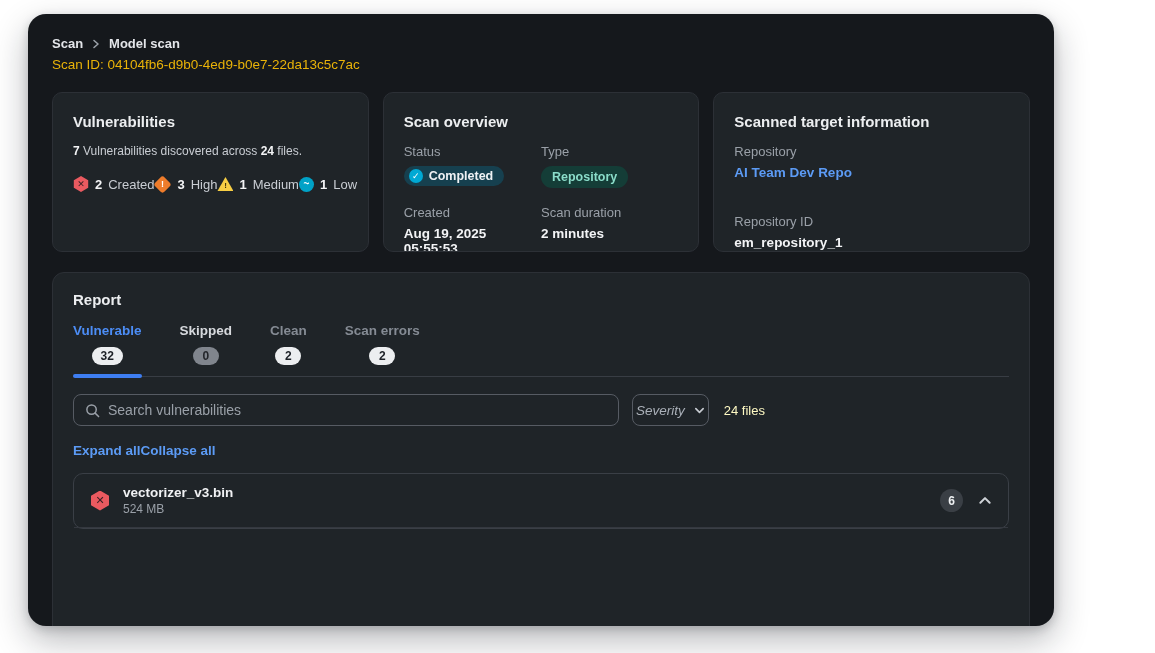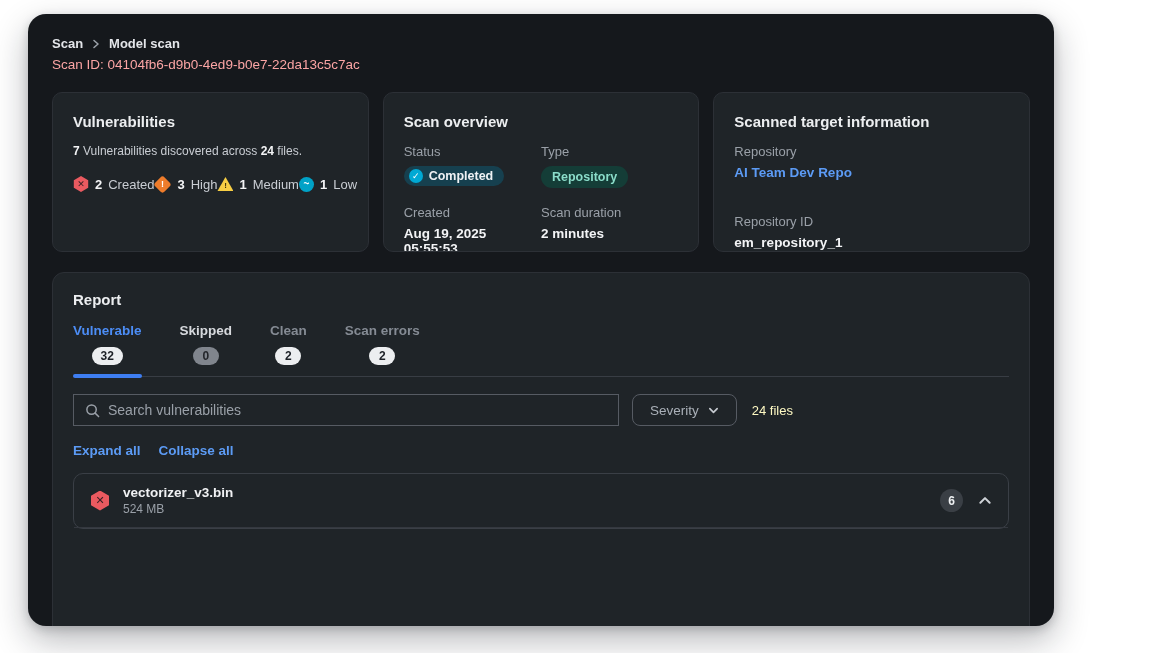--- a/index.html
+++ b/index.html
@@ -11,21 +11,21 @@
     position:absolute; left:28px; top:14px; width:1026px; height:612px;
     background:#15181c; border-radius:18px; overflow:hidden;
     box-shadow:0 14px 34px rgba(15,20,30,.30), 0 3px 10px rgba(15,20,30,.18);
   }
 
   
   .page-header { padding:22px 24px 0; }
   .breadcrumb { display:flex; align-items:center; gap:8px; font-size:13px; font-weight:700; color:#e3e5e9; }
   .crumb-sep { display:flex; align-items:center; }
   .page-title { margin-top:7px; font-size:25px; font-weight:700; color:#f3f4f6; letter-spacing:-0.2px; }
-  .scan-id { margin-top:6px; font-size:13.5px; color:#fca5a5; }
+  .scan-id { margin-top:6px; font-size:13.5px; color:#eab308; }
 
   
   .cards-row { display:flex; gap:14px; margin:20px 24px 0;justify-content:center; }
   .card {
     flex:1; height:160px; background:#1f2428; border:1px solid #2c3036;
     border-radius:10px; padding:20px; overflow:hidden;
   }
   .card-title { font-size:15px; font-weight:700; color:#eceef0; }
   .vuln-summary { margin-top:14px; font-size:12px; color:#c9cdd3; }
   .vuln-summary b { color:#f3f4f6; }
@@ -73,31 +73,31 @@
   .tab.active { color:#4c8df6; }
   .tab.active::after { content:""; position:absolute; left:0; right:0; bottom:-2px;
     height:4px; border-radius:3px; background:#3e7ef2; }
   .tab.bright { color:#d7dade; }
   .tab.dim { color:#858b94; }
   .pill-count { border-radius:999px; padding:2px 9px; font-size:12px; font-weight:700;
     background:#eceef0; color:#1d2127; min-width:26px; text-align:center; }
   .pill-count.gray { background:#80858d; color:#23262b; }
 
   .search-row { display:flex; align-items:center; gap:13px; margin-top:17px; }
-  .search-box { width:546px; height:32px; border:1px solid #565b63; border-radius:0;
+  .search-box { width:546px; height:32px; border:1px solid #565b63; border-radius:8px;
     display:flex; align-items:center; gap:8px; padding:4px 11px; }
   .search-box input { flex:1; background:transparent; border:none; outline:none;
     color:#e7e9ec; font-size:14px; font-family:inherit; }
   .search-box input::placeholder { color:#9aa0a8; }
   .select-box { height:32px; border:1px solid #565b63; border-radius:8px;
-    display:flex; align-items:center; gap:9px; padding:0 17px;
-    font-size:13.5px; color:#aab0b8; cursor:pointer; }
+    display:flex; align-items:center; gap:9px; padding:0 3px;
+    font-size:13.5px; color:#aab0b8; cursor:pointer;font-style:italic; }
   .files-count { font-size:13px; color:#fef9c3; margin-left:2px; }
 
-  .links-row { display:flex; gap:18px; margin-top:17px; }
+  .links-row { display:flex; margin-top:17px; }
   .link { font-size:13.5px; font-weight:700; color:#5c9bf5; cursor:pointer; }
 
   
   .file-card { margin-top:15px; border:1px solid #3a3f46; border-radius:10px; }
   .file-header { display:flex; align-items:center; padding:11px 16px; border-bottom:1px solid #34383f; }
   .file-hex { width:20px; height:20px; font-size:11px; }
   .file-meta { margin-left:13px; }
   .file-name { font-size:13.5px; font-weight:700; color:#f0f1f3; }
   .file-size { margin-top:2px; font-size:12px; color:#9aa0a8; }
   .file-right { margin-left:auto; display:flex; align-items:center; gap:15px; }

